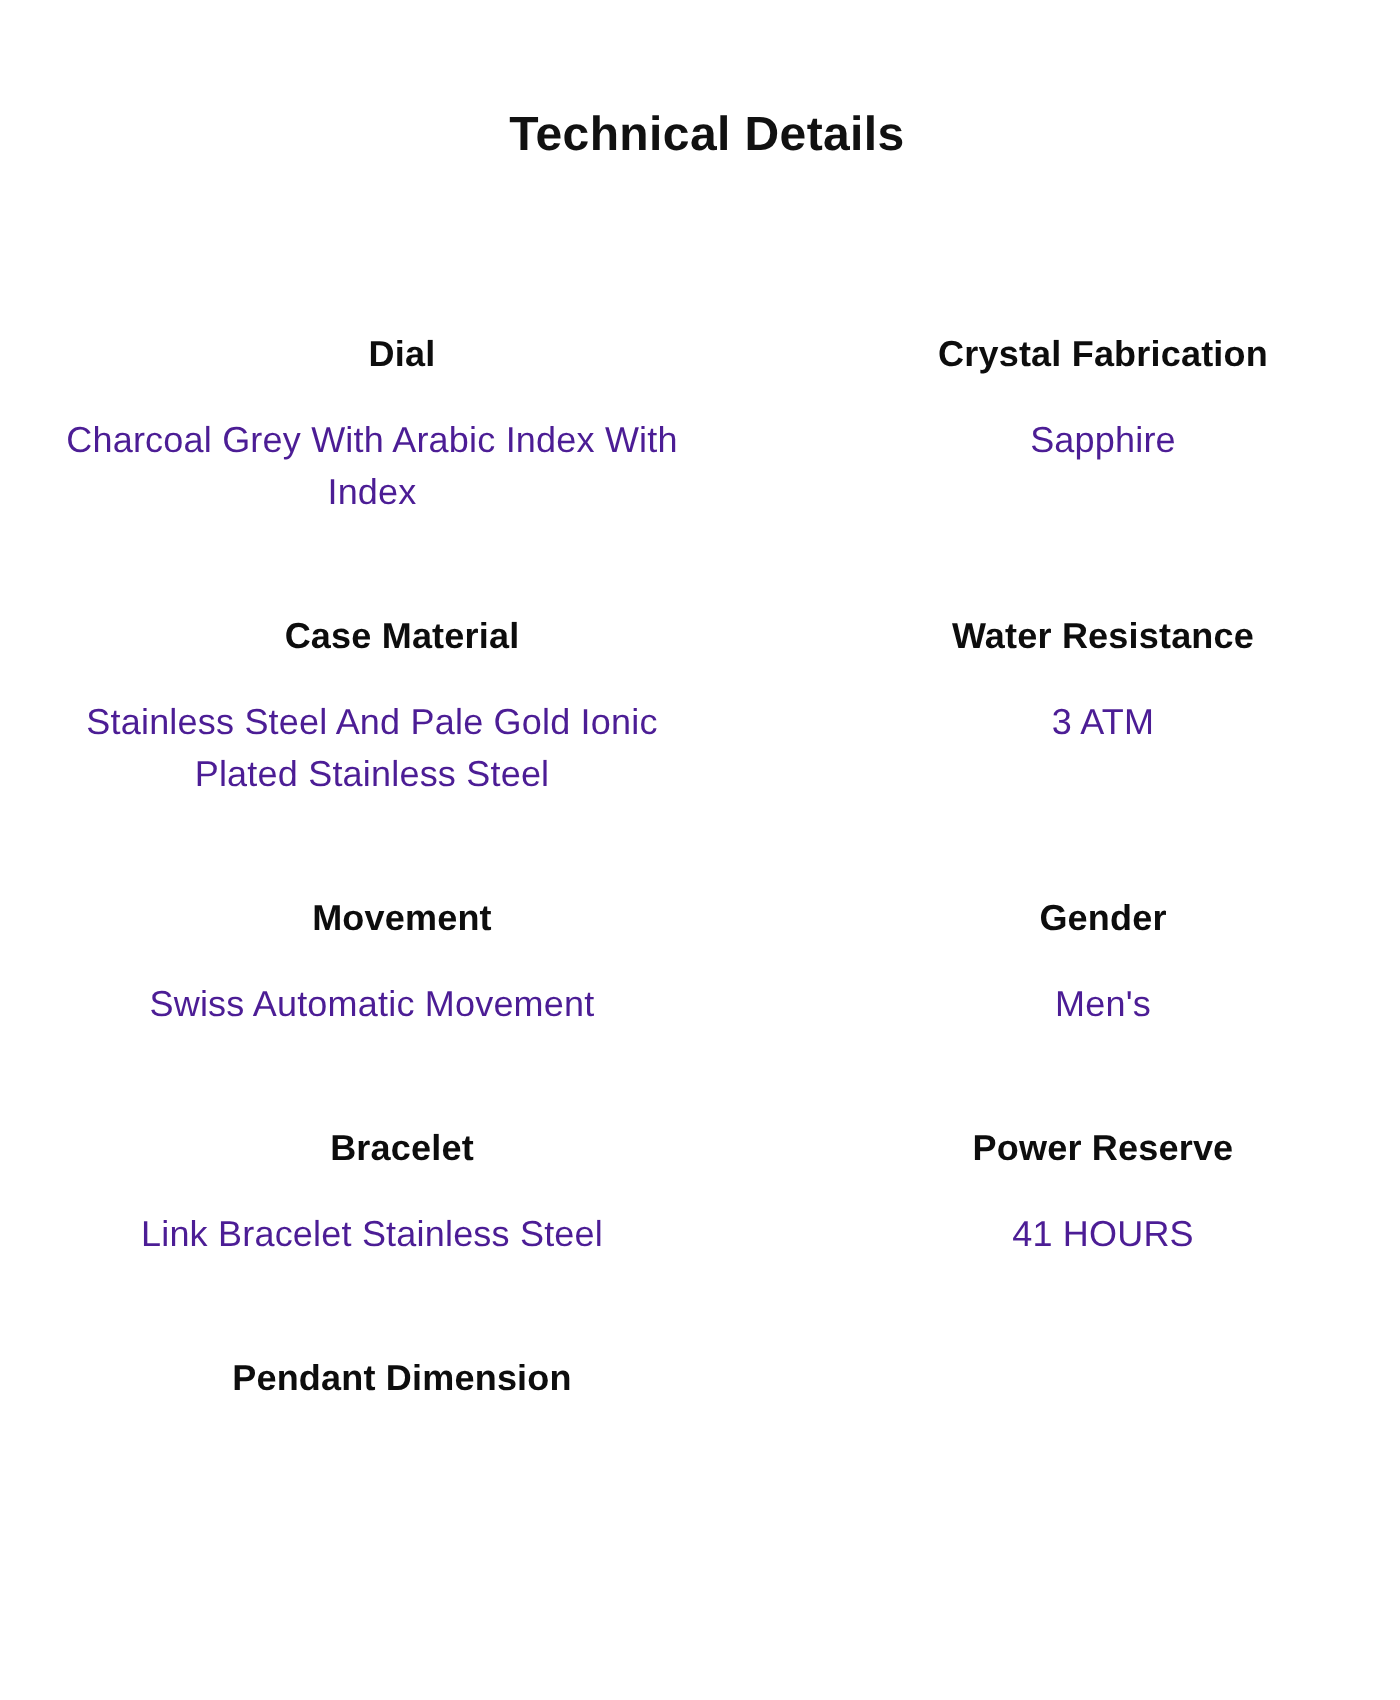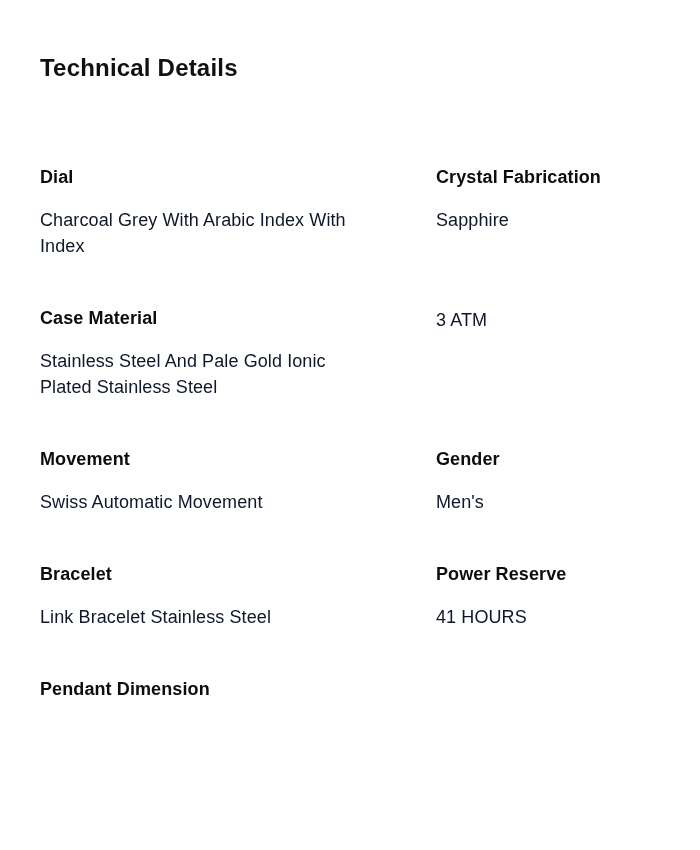--- a/index.html
+++ b/index.html
@@ -4,21 +4,22 @@
 <style>
   * { margin: 0; padding: 0; box-sizing: border-box; }
   html, body {
     width: 700px;
     height: 850px;
     background: #ffffff;
     font-family: "Liberation Sans", sans-serif;
     overflow: hidden;
   }
   .section {
-    padding: 52px 20px 0 40px;
+    padding: 52px 20px 0 27px;
+    text-align: center;
   }
   .section-title {
     font-size: 24px;
     line-height: 32px;
     font-weight: 600;
     letter-spacing: 0.2px;
     color: #111111;
     margin-bottom: 82px;
   }
   .specs-grid {
@@ -34,21 +35,21 @@
     line-height: 22px;
     font-weight: 700;
     color: #0d0d0d;
     margin-bottom: 19px;
     letter-spacing: 0.1px;
   }
   .spec-value {
     font-size: 18px;
     line-height: 26px;
     font-weight: 400;
-    color: #0f172a;
+    color: #4c1d95;
     max-width: 318px;
     letter-spacing: 0.1px;
   }
 </style>
 </head>
 <body>
 
 <div class="section">
   <h2 class="section-title">Technical Details</h2>
 
@@ -63,20 +64,21 @@
       <div class="spec-label">Crystal Fabrication</div>
       <div class="spec-value">Sapphire</div>
     </div>
 
     <div class="spec-item">
       <div class="spec-label">Case Material</div>
       <div class="spec-value">Stainless Steel And Pale Gold Ionic Plated Stainless Steel</div>
     </div>
 
     <div class="spec-item">
+      <div class="spec-label">Water Resistance</div>
       <div class="spec-value">3 ATM</div>
     </div>
 
     <div class="spec-item">
       <div class="spec-label">Movement</div>
       <div class="spec-value">Swiss Automatic Movement</div>
     </div>
 
     <div class="spec-item">
       <div class="spec-label">Gender</div>

